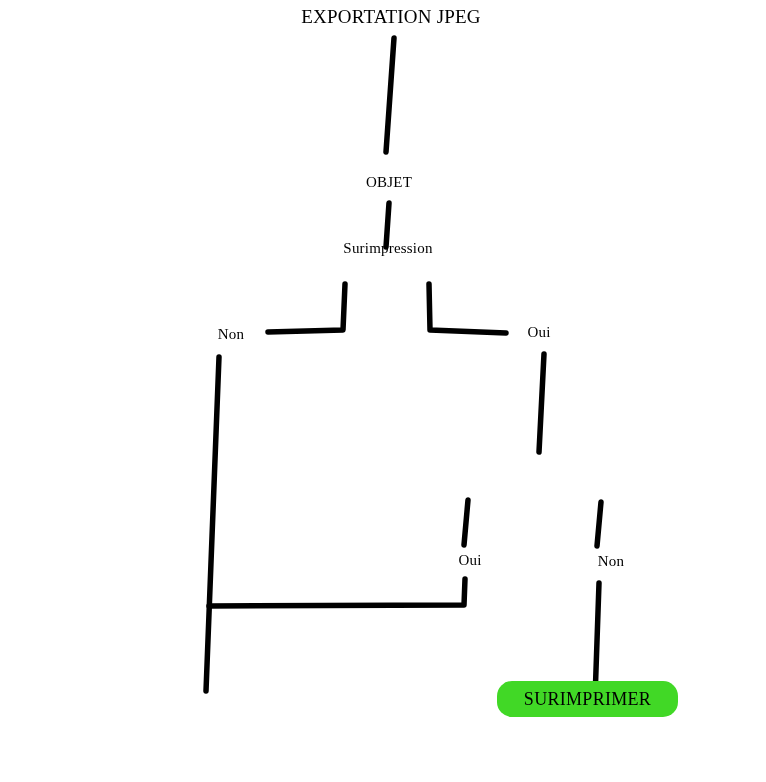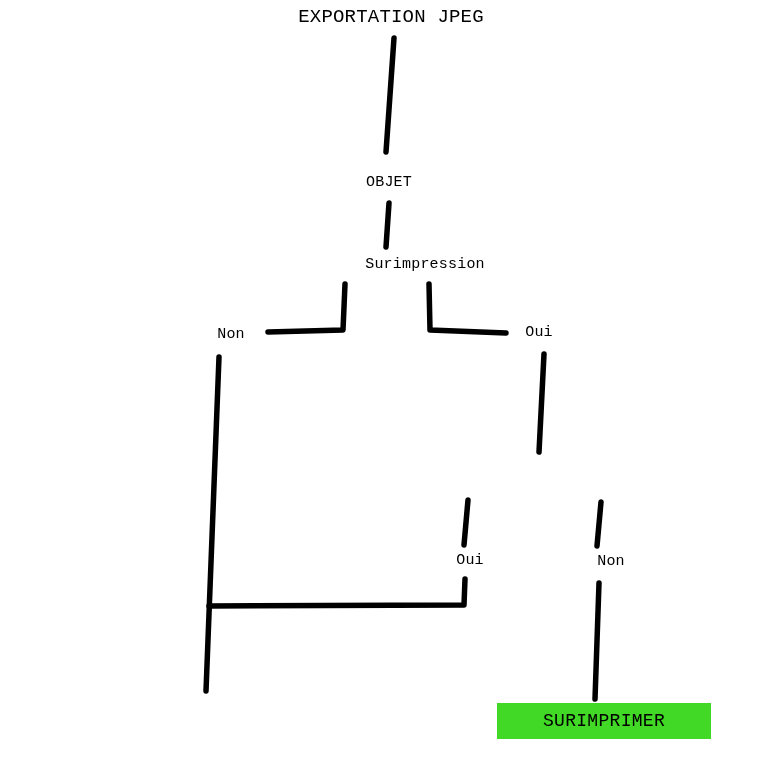--- a/index.html
+++ b/index.html
@@ -5,21 +5,21 @@
   html, body {
     margin: 0;
     padding: 0;
     background: #ffffff;
   }
   .canvas {
     position: relative;
     width: 766px;
     height: 782px;
     background: var(--background, #ffffff);
-    font-family: Liberation Mono, monospace;
+    font-family: Liberation Serif, serif;
     color: #000000;
     overflow: hidden;
   }
   .lines-svg {
     position: absolute;
     left: 0;
     top: 0;
     width: 766px;
     height: 782px;
   }
@@ -52,24 +52,25 @@
   }
   .result-no {
     left: 55px;
     top: 703px;
     width: 275px;
     height: 37px;
     background: var(--result-no-bg, #EC1C5D);
   }
   .result-yes {
     left: 497px;
-    top: 703px;
-    width: 214px;
+    top: 681px;
+    width: 181px;
     height: 36px;
     background: var(--result-yes-bg, #41D826);
+    border-radius: 15px;
   }
 </style>
 </head>
 <body>
 
 <div class="canvas">
 
   <svg class="lines-svg" viewBox="0 0 766 782" xmlns="http://www.w3.org/2000/svg">
     <path d="M394,38 L386,152"></path>
     <path d="M389,203 L386,247"></path>
@@ -80,21 +81,21 @@
     <path d="M468,500 L464,545"></path>
     <path d="M601,502 L597,546"></path>
     <path d="M465,579 L464,605 L209,606"></path>
     <path d="M599,583 L595,699"></path>
   </svg>
 
   <div class="node-label title-label" style="left:391px; top:6px;">EXPORTATION JPEG</div>
 
   <div class="node-label" style="left:389px; top:174px;">OBJET</div>
 
-  <div class="node-label" style="left:388px; top:256px;margin-left:37px;">Surimpression</div>
+  <div class="node-label" style="left:388px; top:240px;">Surimpression</div>
 
   <div class="node-label" style="left:231px; top:326px;">Non</div>
 
   <div class="node-label" style="left:539px; top:324px;">Oui</div>
 
 
   <div class="node-label" style="left:470px; top:552px;">Oui</div>
 
   <div class="node-label" style="left:611px; top:553px;">Non</div>
 

